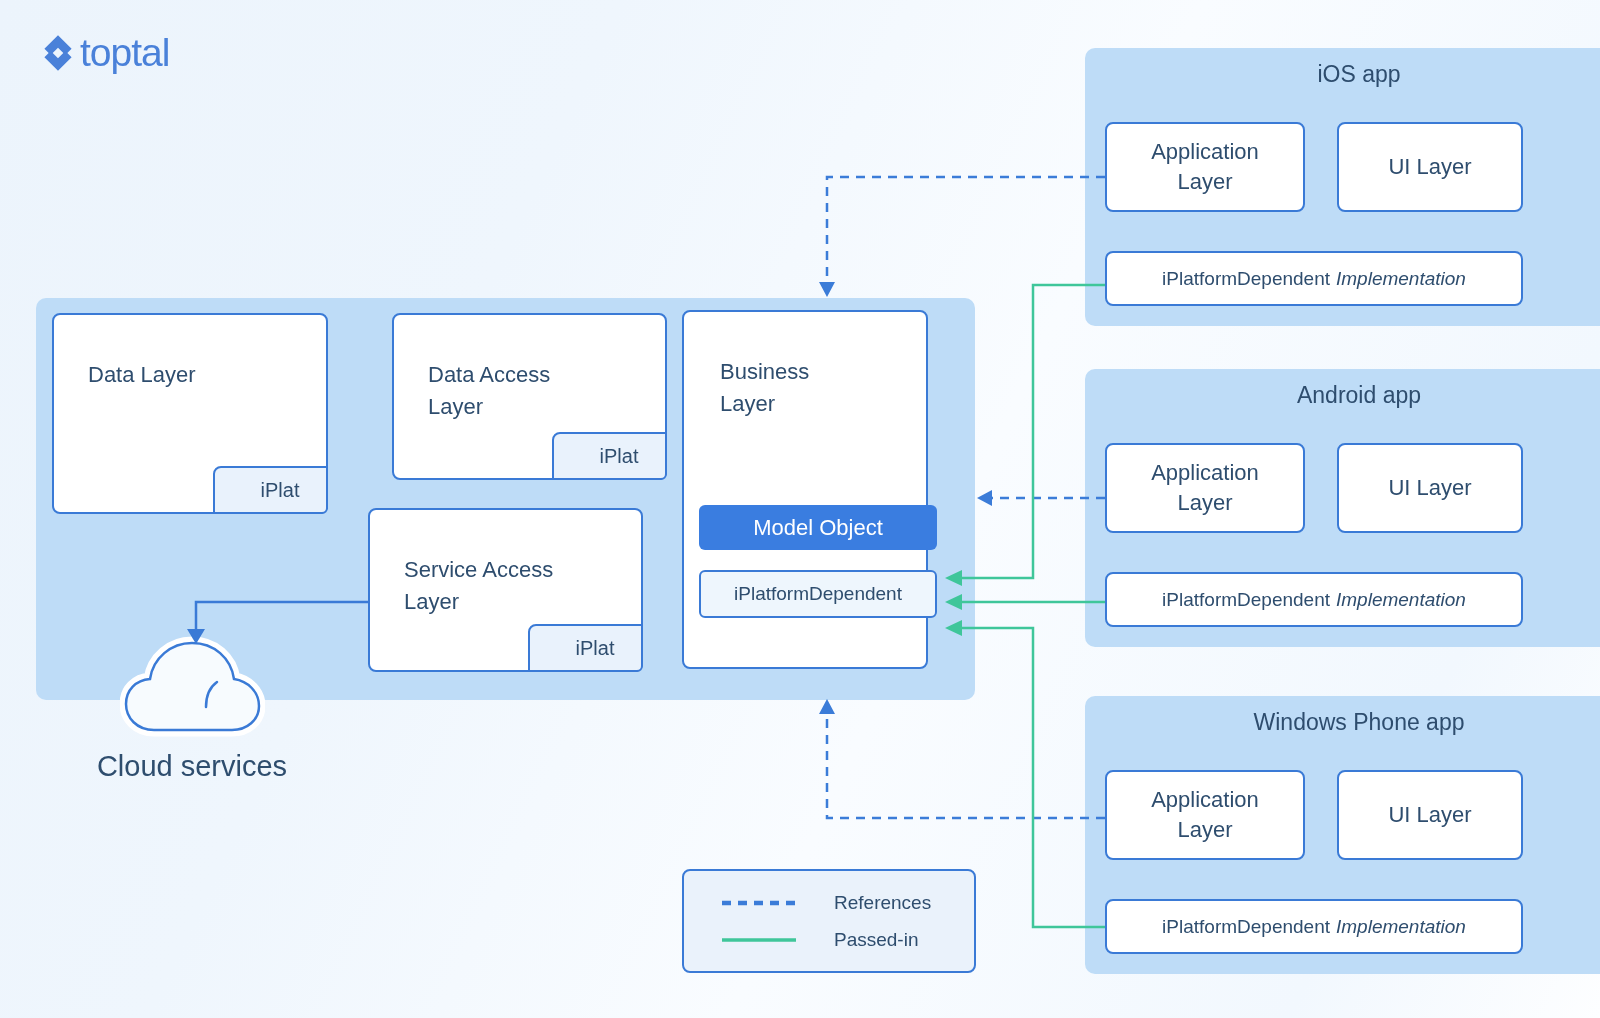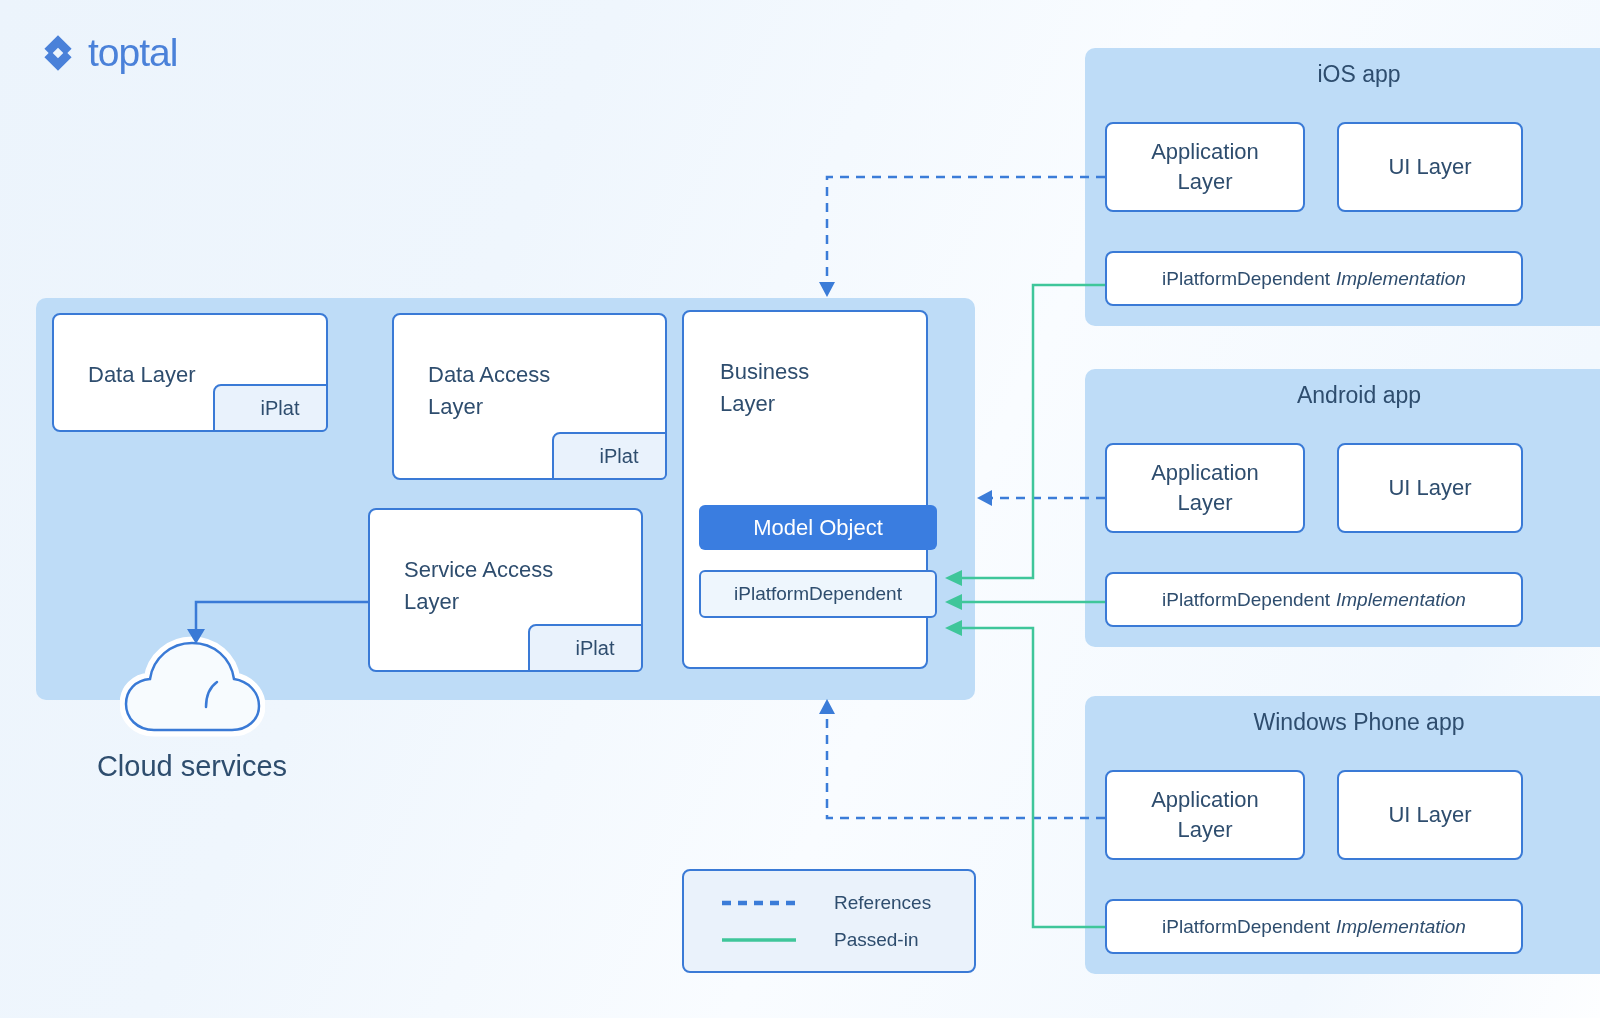--- a/index.html
+++ b/index.html
@@ -2,32 +2,32 @@
 <html><head>
 <meta charset="utf-8">
 <style>
   html,body{margin:0;padding:0;}
   body{font-family:"Liberation Sans", sans-serif; color:#2e4d6e;}
   .canvas{
     position:relative; width:1600px; height:1018px; overflow:hidden;
     background:linear-gradient(115deg,#ecf4fc 0%,#eff6fd 30%,#f9fcff 58%,#f2f8fe 85%,#fdfeff 100%);
   }
   
-  .logo{position:absolute; left:40px; top:30px; display:flex; align-items:center; gap:12px;}
+  .logo{position:absolute; left:40px; top:30px; display:flex; align-items:center; gap:4px;}
   .logo-word{font-size:39px; font-weight:500; letter-spacing:-1px; color:#4a81d9;}
   
   .core{position:absolute; left:36px; top:298px; width:939px; height:402px;
         background:#bedcf7; border-radius:10px;}
   .wbox{position:absolute; background:#ffffff; border:2px solid #3a7ad6; border-radius:8px; box-sizing:border-box;}
   .box-title{position:absolute; left:34px; top:44px; font-size:22px; line-height:32px; color:#2e4d6e;}
   .badge{position:absolute; right:-2px; bottom:-2px; width:115px; height:48px;
          background:#e9f2fc; border:2px solid #3a7ad6; border-radius:8px 0 6px 0;
          box-sizing:border-box; display:flex; align-items:center; justify-content:center;
          font-size:20px; color:#2e4d6e;padding-left:19px;}
-  .box-data{left:52px; top:313px; width:276px; height:119px;}
+  .box-data{left:52px; top:313px; width:276px; height:201px;}
   .box-data-access{left:368px; top:313px; width:275px; height:167px;margin-left:24px;}
   .box-business{left:682px; top:310px; width:246px; height:359px;padding-left:20px;}
   .box-service{left:368px; top:508px; width:275px; height:164px;}
   .box-data .box-title{width:130px;}
   .box-data-access .box-title{width:170px;}
   .box-business .box-title{left:36px; width:130px;}
   .box-service .box-title{width:190px;}
   .model-object{position:absolute; left:699px; top:505px; width:238px; height:45px;
         background:#3a7de0; border-radius:6px; display:flex; align-items:center; justify-content:center;
         color:#ffffff; font-size:22px;}

